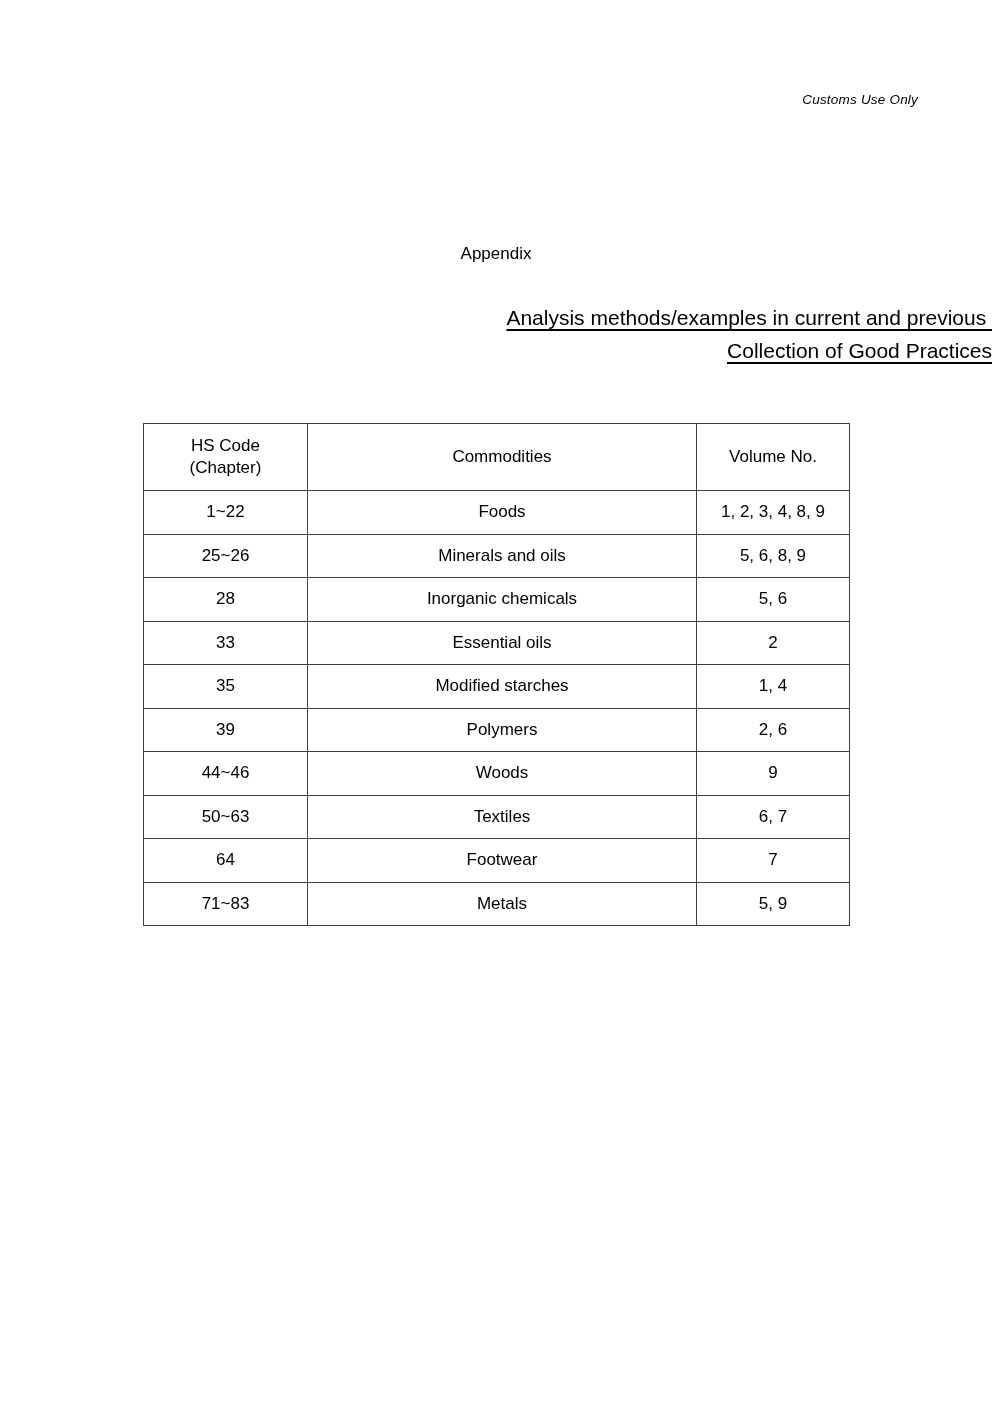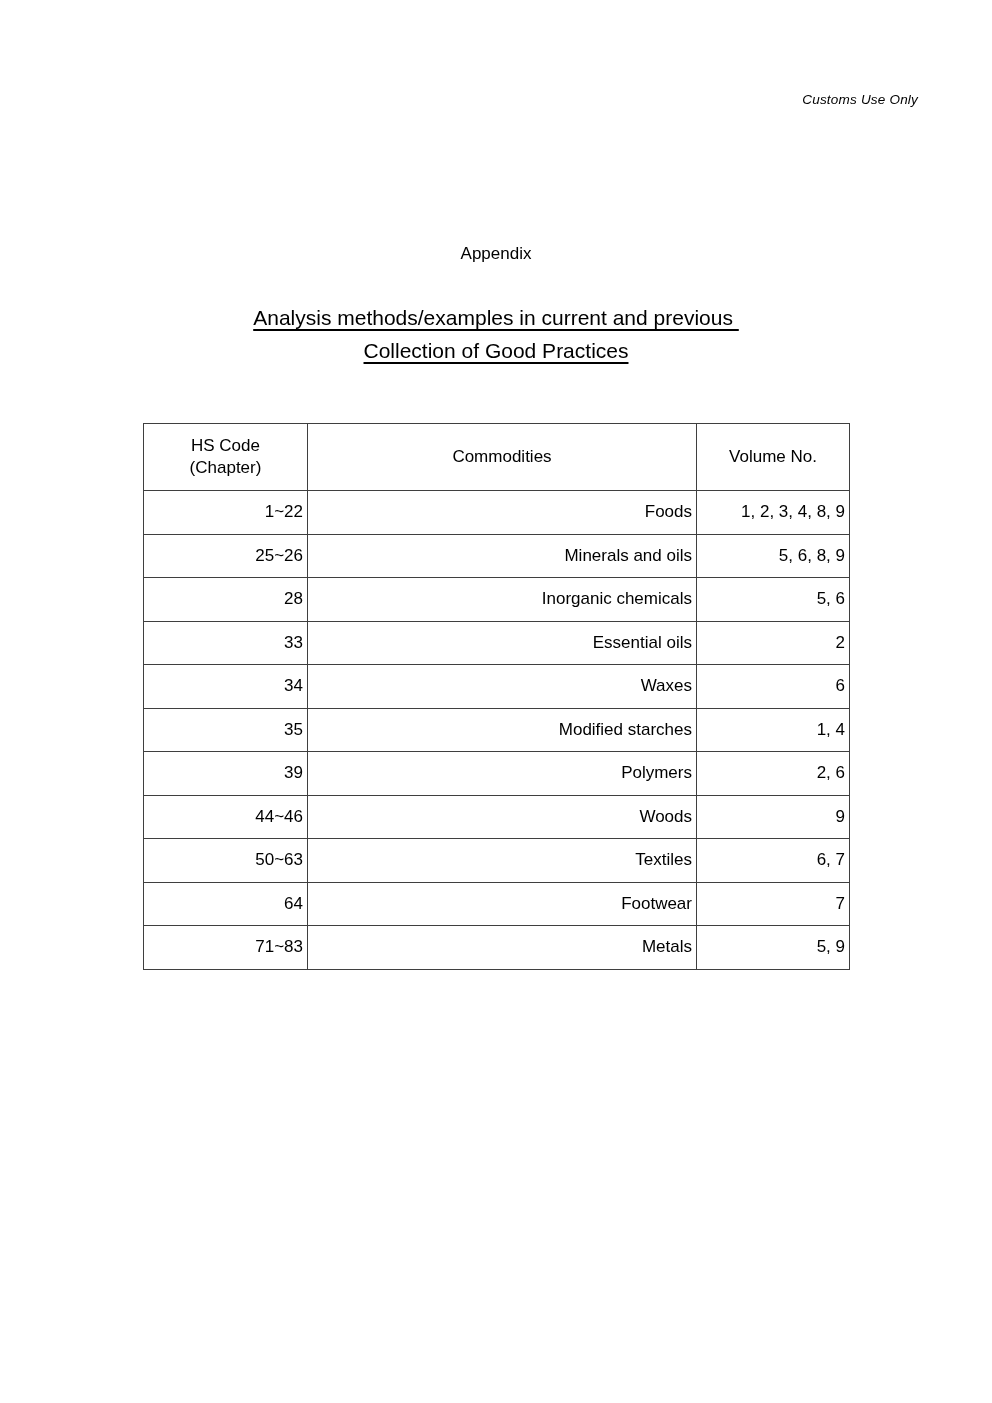--- a/index.html
+++ b/index.html
@@ -31,21 +31,21 @@
     left: 0;
     width: 100%;
     text-align: center;
     font-size: 17px;
   }
   .doc-title {
     position: absolute;
     top: 253px;
     left: 0;
     width: 100%;
-    text-align: center;
+    text-align: right;
     font-size: 21px;
     line-height: 33px;
   }
   .doc-title .line {
     display: block;
   }
   .doc-title .underlined {
     text-decoration: underline;
     text-underline-offset: 4px;
   }
@@ -64,21 +64,21 @@
     text-align: center;
     vertical-align: middle;
     font-weight: normal;
     padding: 0 4px;
     box-sizing: border-box;
   }
   .analysis-table col.c1 { width: 164px; }
   .analysis-table col.c2 { width: 389px; }
   .analysis-table col.c3 { width: 153px; }
   .analysis-table thead th { height: 67px; }
-  .analysis-table tbody td { height: 43.5px; text-align: right; }
+  .analysis-table tbody td { height: 43.5px; }
   .th-hscode { white-space: pre-line; line-height: 22px; }
 </style>
 </head>
 <body>
 
 <div class="page">
 
   <div class="customs-label">Customs Use Only</div>
 
   <div class="appendix-label">Appendix</div>
@@ -121,25 +121,20 @@
         <td>28</td>
         <td>Inorganic chemicals</td>
         <td>5, 6</td>
       </tr>
       <tr>
         <td>33</td>
         <td>Essential oils</td>
         <td>2</td>
       </tr>
       <tr>
-        <td>34</td>
-        <td>Waxes</td>
-        <td>6</td>
-      </tr>
-      <tr>
         <td>35</td>
         <td>Modified starches</td>
         <td>1, 4</td>
       </tr>
       <tr>
         <td>39</td>
         <td>Polymers</td>
         <td>2, 6</td>
       </tr>
       <tr>

